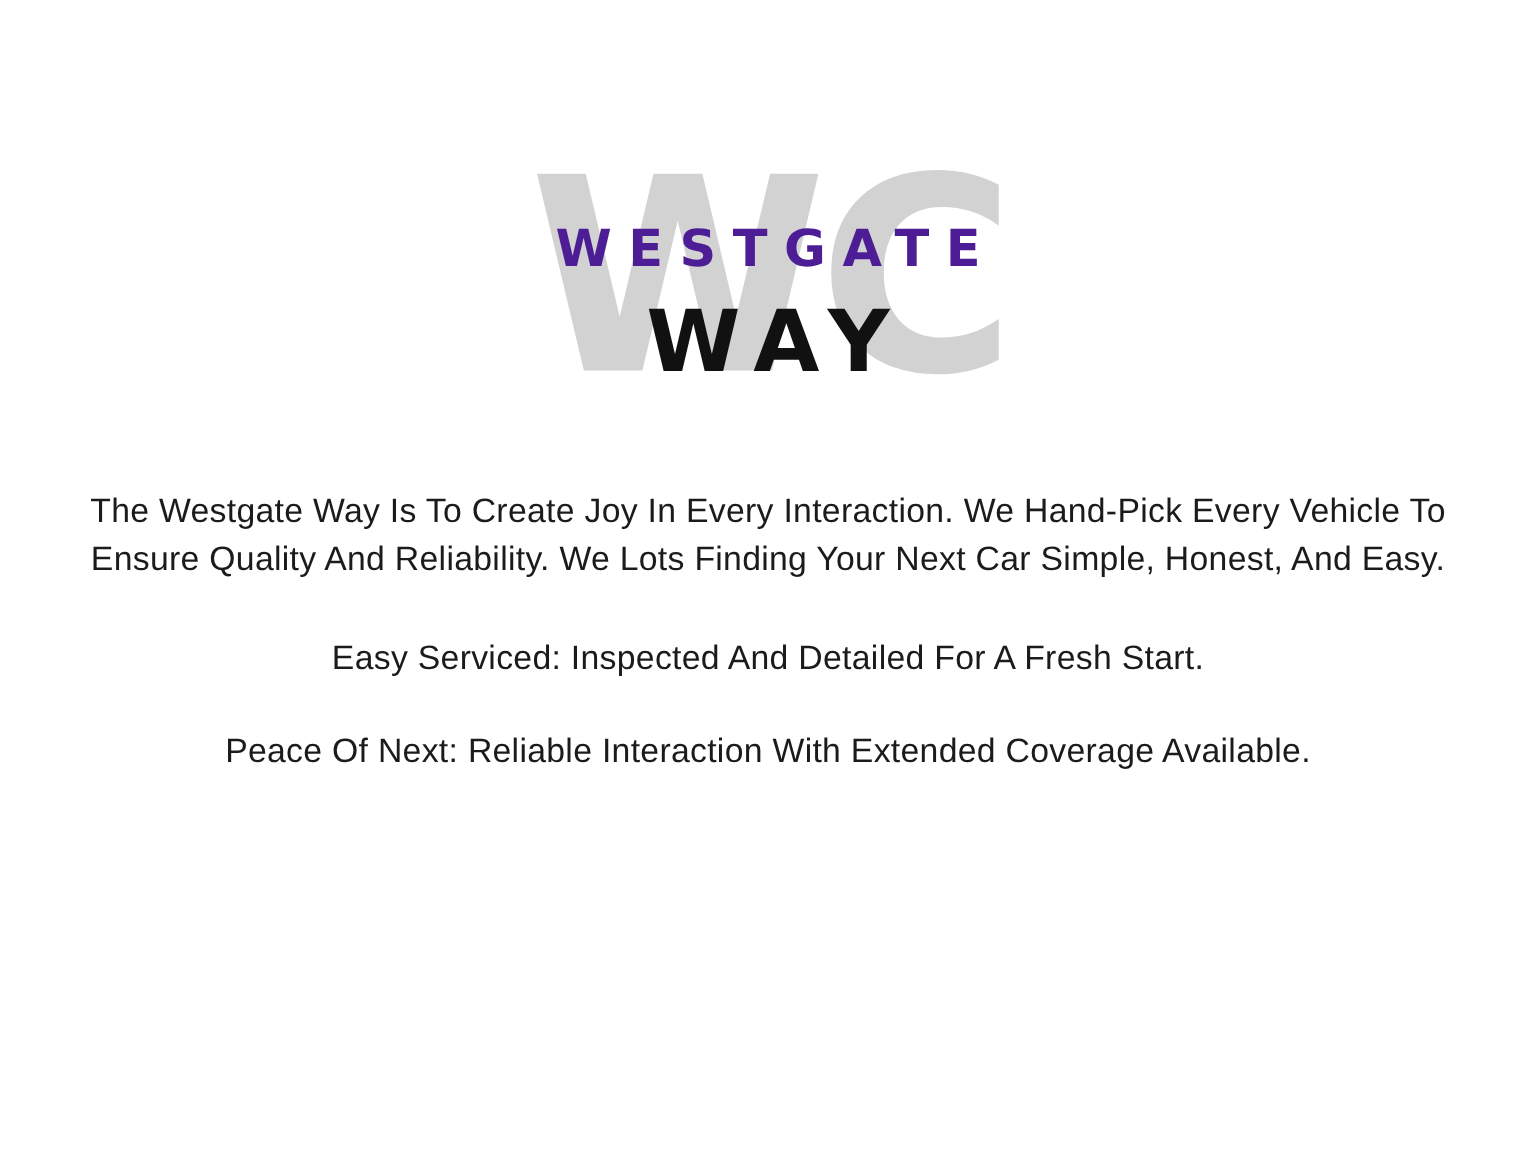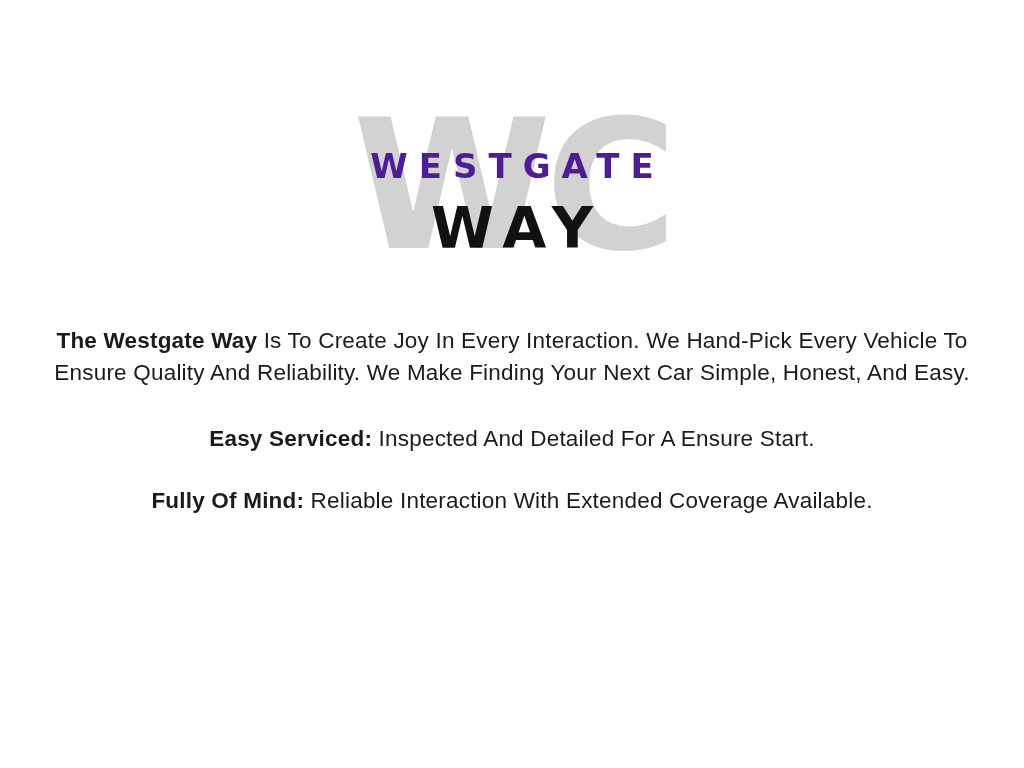--- a/index.html
+++ b/index.html
@@ -94,21 +94,21 @@
     letter-spacing: 0.2px;
     color: #1b1b1b;
     margin: 0 0 30px 0;
   }
 
   .para:last-child {
     margin-bottom: 0;
   }
 
   .para .lead {
-    font-weight: 700;
+    font-weight: 400;
   }
 
   .para.intro {
     margin-bottom: 34px;
   }
 </style>
 </head>
 <body>
 
 <div class="page">
@@ -117,27 +117,27 @@
     <div class="watermark">WC</div>
     <div class="logo-text-wrap">
       <div class="logo-line1">WESTGATE</div>
       <div class="logo-line2">WAY</div>
     </div>
   </div>
 
   <div class="copy">
 
     <p class="para intro">
-      <span class="lead">The Westgate Way</span><span> Is To Create Joy In Every Interaction. We Hand-Pick Every Vehicle To Ensure Quality And Reliability. We Make Finding Your Next Car Simple, Honest, And Easy.</span>
+      <span class="lead">The Westgate Way</span><span> Is To Create Joy In Every Interaction. We Hand-Pick Every Vehicle To Ensure Quality And Reliability. We Lots Finding Your Next Car Simple, Honest, And Easy.</span>
     </p>
 
     <p class="para">
-      <span class="lead">Easy Serviced:</span><span> Inspected And Detailed For A Ensure Start.</span>
+      <span class="lead">Easy Serviced:</span><span> Inspected And Detailed For A Fresh Start.</span>
     </p>
 
 
     <p class="para">
-      <span class="lead">Fully Of Mind:</span><span> Reliable Interaction With Extended Coverage Available.</span>
+      <span class="lead">Peace Of Next:</span><span> Reliable Interaction With Extended Coverage Available.</span>
     </p>
 
   </div>
 
 </div>
 
 </body></html>

